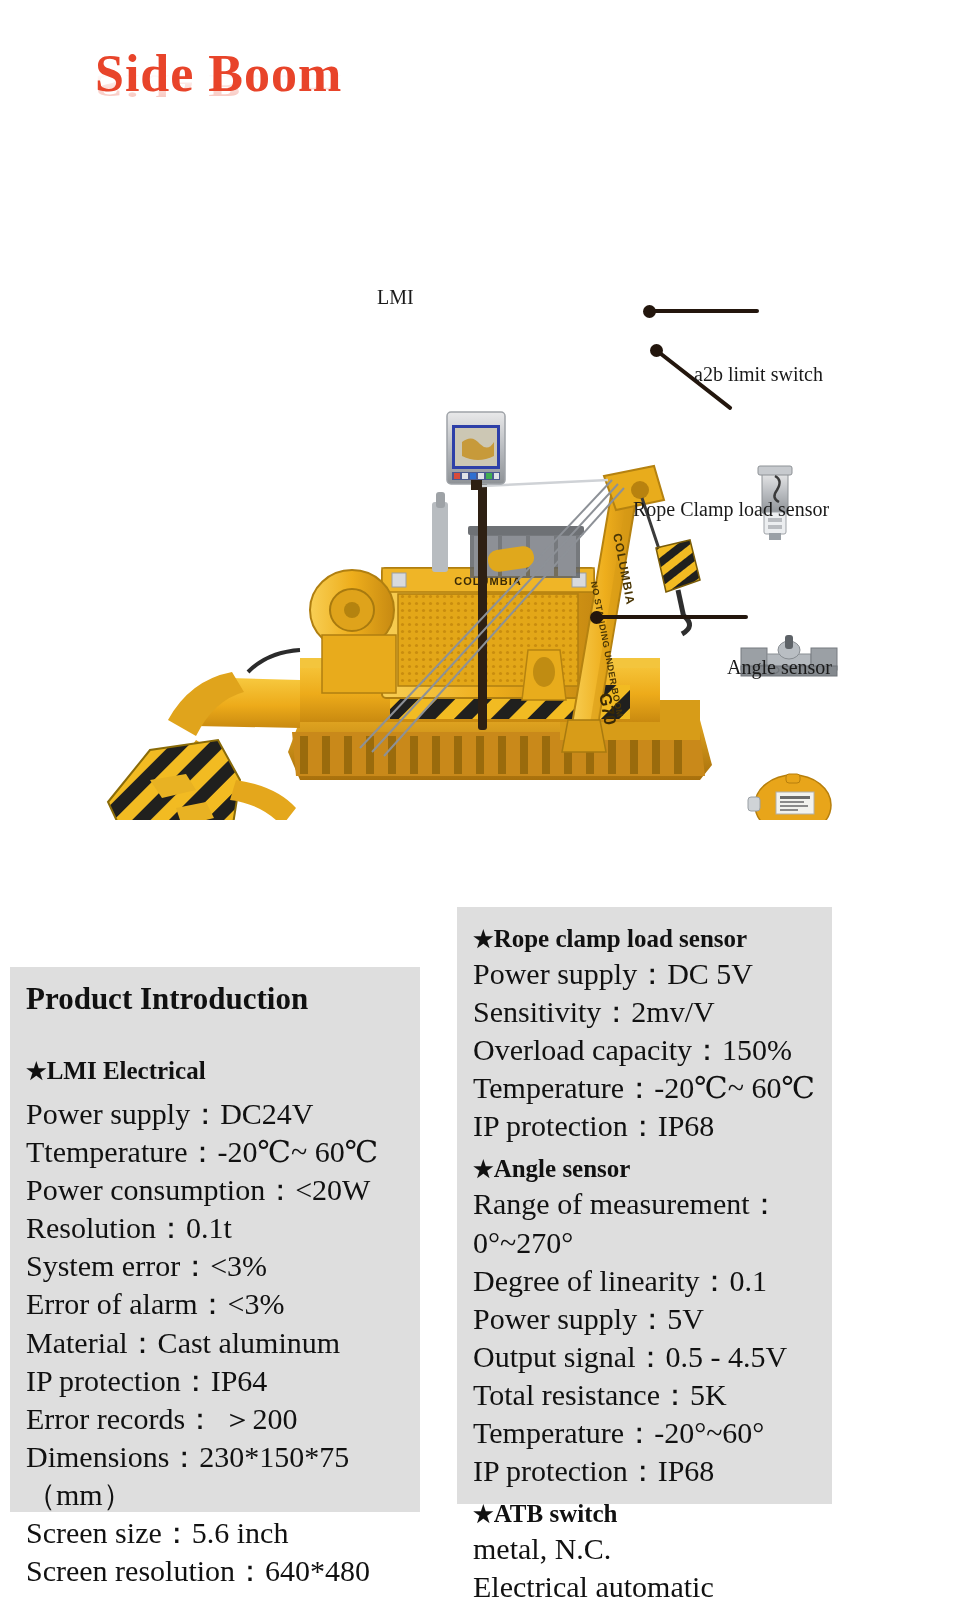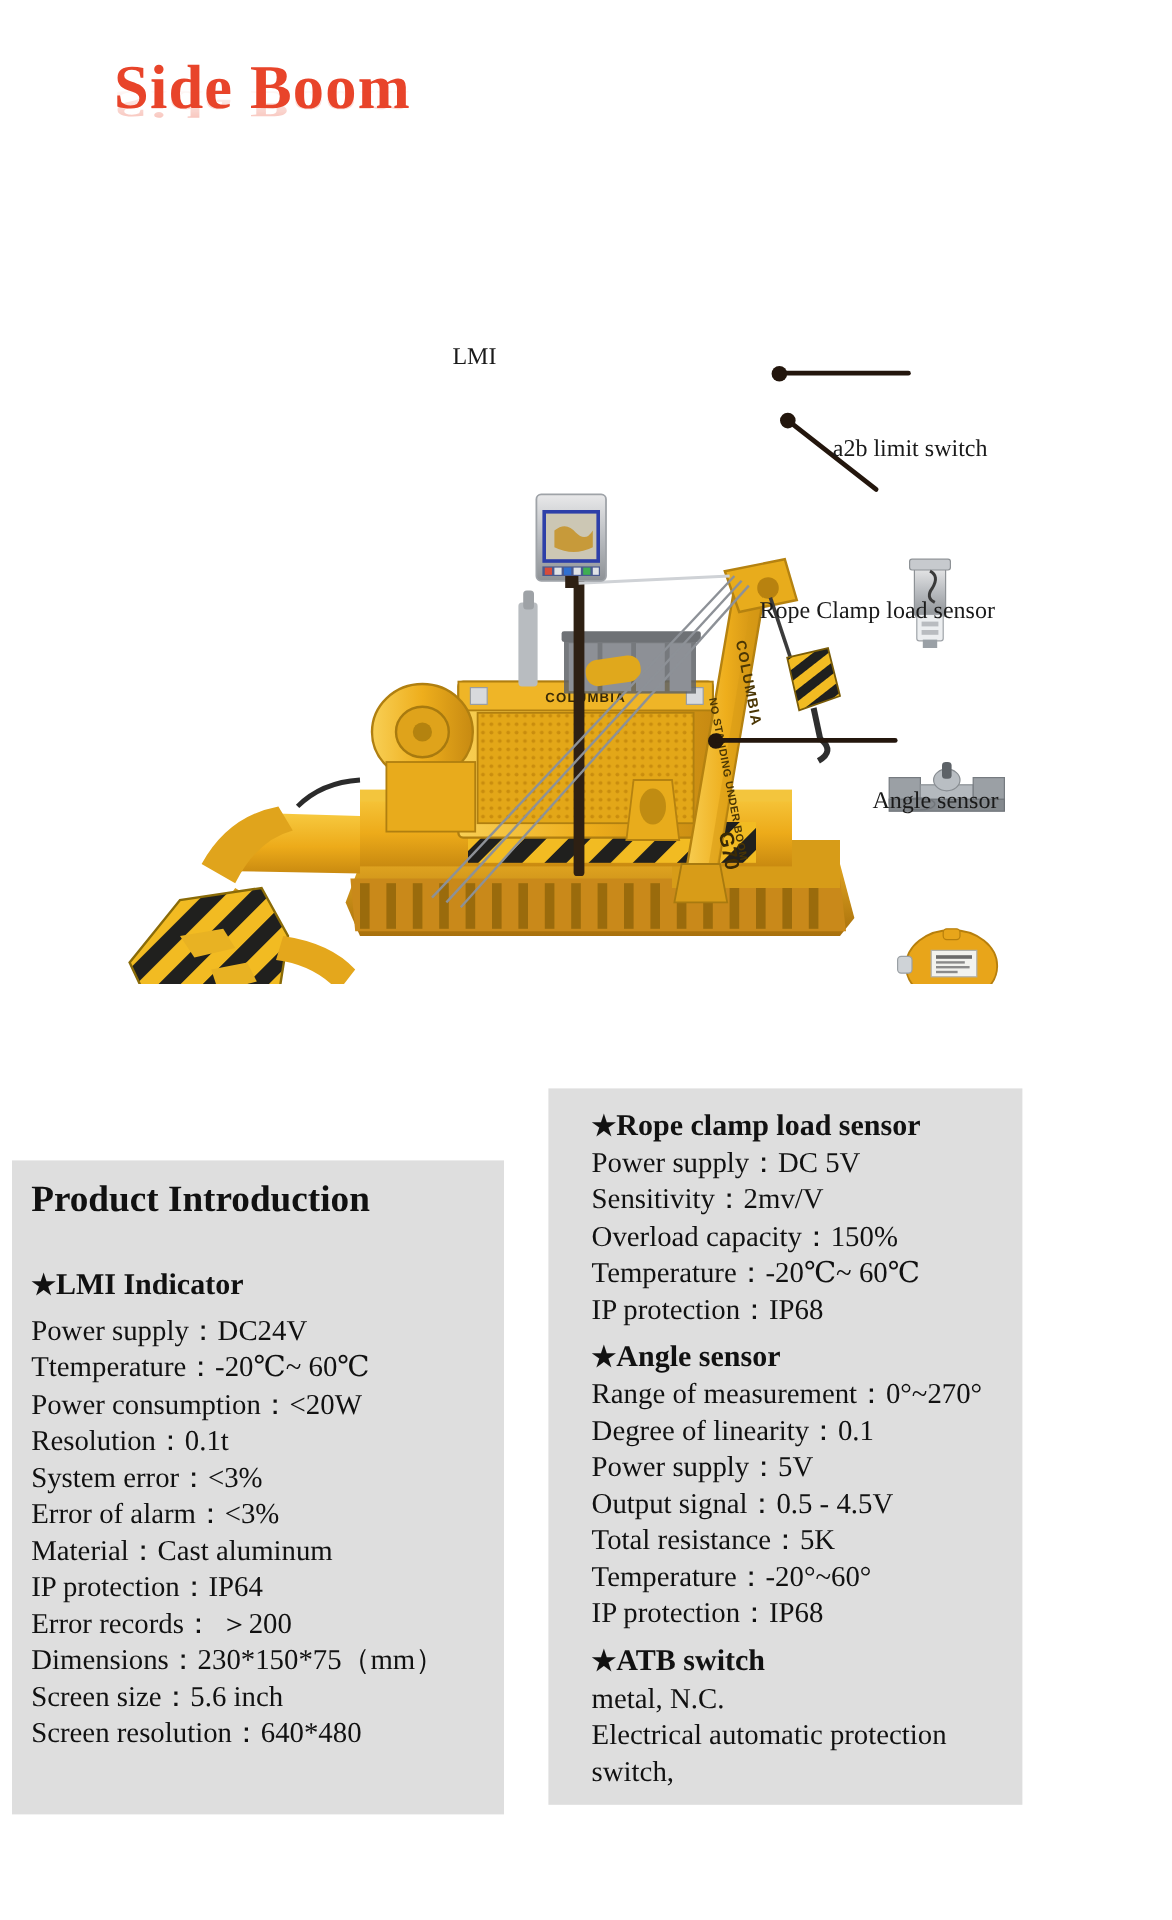--- a/index.html
+++ b/index.html
@@ -25,24 +25,24 @@
     filter:blur(.4px);
   }
   
   #diagram{position:absolute;left:0;top:180px;width:977px;height:640px;}
   .callout-label{position:absolute;font-size:20px;color:#1a1a1a;white-space:nowrap;}
   .lead{position:absolute;background:#23160d;height:4px;border-radius:2px;transform-origin:left center;}
   .lead-dot{position:absolute;width:13px;height:13px;border-radius:50%;background:#23160d;}
   
   .spec-box{position:absolute;background:#dedede;}
   #left-box{left:10px;top:967px;width:410px;height:545px;}
-  #right-box{left:457px;top:907px;width:375px;height:597px;padding-left:20px;}
+  #right-box{left:457px;top:907px;width:375px;height:597px;}
   .box-title{font-size:31px;font-weight:bold;padding:14px 16px 4px 16px;}
   .sec-head{font-size:25px;font-weight:bold;padding:10px 16px 2px 16px;}
-  .sec-line{font-size:24px;padding:0 16px;line-height:1.27;}
+  .sec-line{font-size:30px;padding:0 16px;line-height:1.27;}
   .star{font-size:23px;}
 </style>
 </head>
 <body>
 
 <div id="title-block">
   <div class="title-main">Side Boom</div>
   <div class="title-reflection">Side Boom</div>
 </div>
 
@@ -269,21 +269,21 @@
   <div class="callout-label" style="left:377px;top:106px;">LMI</div>
   <div class="callout-label" style="left:694px;top:183px;text-align:right;">a2b limit switch</div>
   <div class="callout-label" style="left:633px;top:318px;">Rope Clamp load sensor</div>
   <div class="callout-label" style="left:727px;top:476px;">Angle sensor</div>
 </div>
 
 <div class="spec-box" id="left-box">
   <div class="box-title">Product Introduction</div>
   <div style="height:26px"></div>
   <div class="sec-head">
-    <span class="star">★</span><span>LMI Indicator</span>
+    <span class="star">★</span><span>LMI Electrical</span>
   </div>
   <div style="height:8px"></div>
   <div class="sec-line">Power supply：DC24V</div>
   <div class="sec-line">Ttemperature：-20℃~ 60℃</div>
   <div class="sec-line">Power consumption：&lt;20W</div>
   <div class="sec-line">Resolution：0.1t</div>
   <div class="sec-line">System error：&lt;3%</div>
   <div class="sec-line">Error of alarm：&lt;3%</div>
   <div class="sec-line">Material：Cast aluminum</div>
   <div class="sec-line">IP protection：IP64</div>

